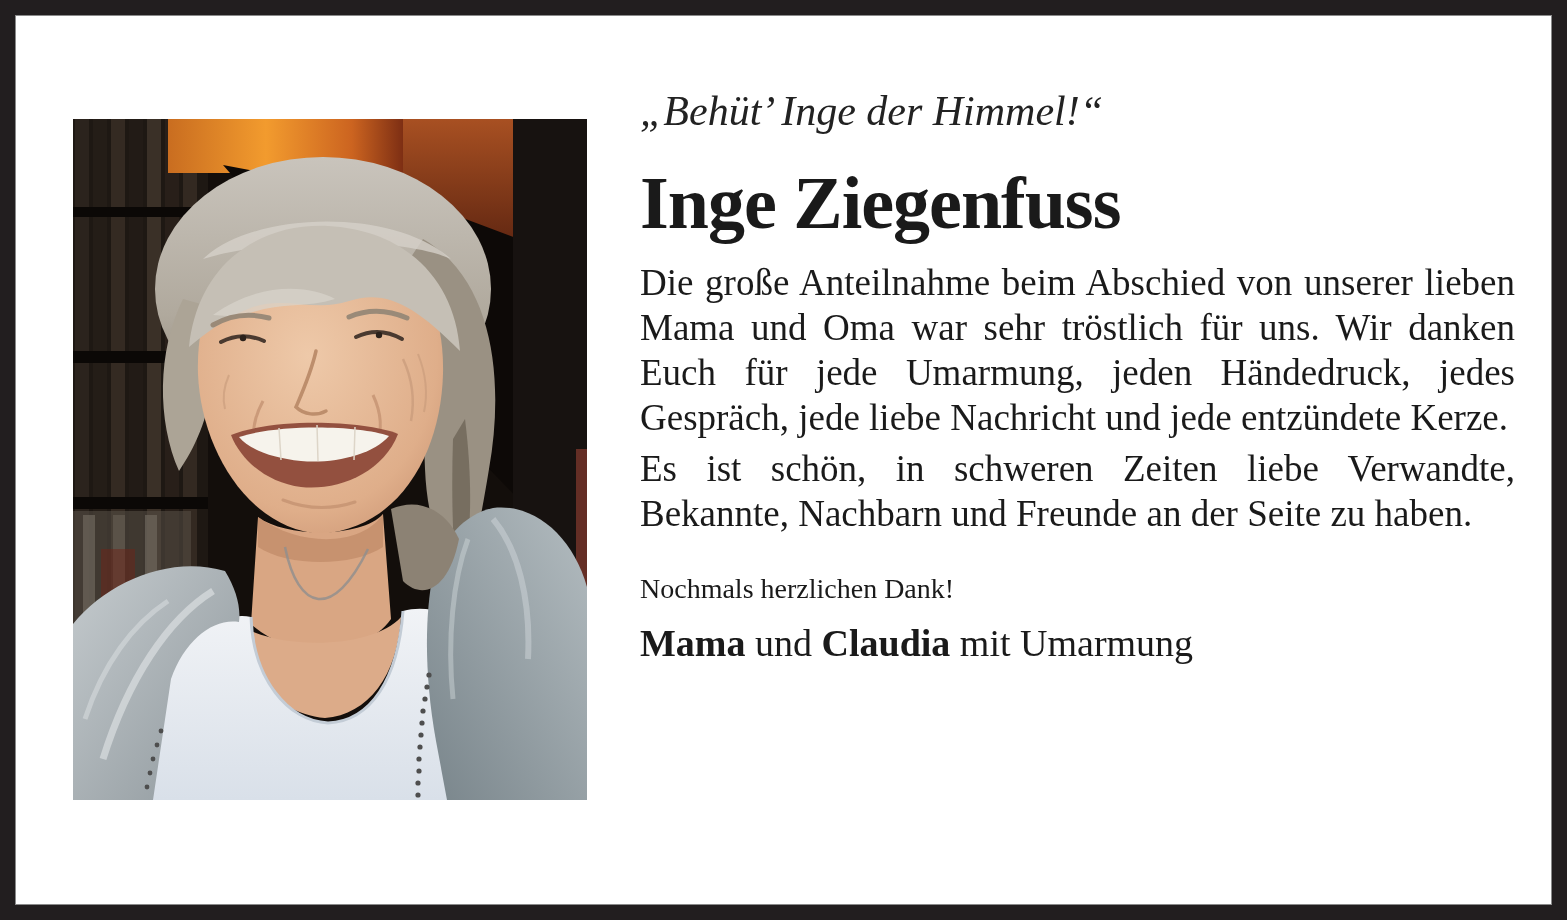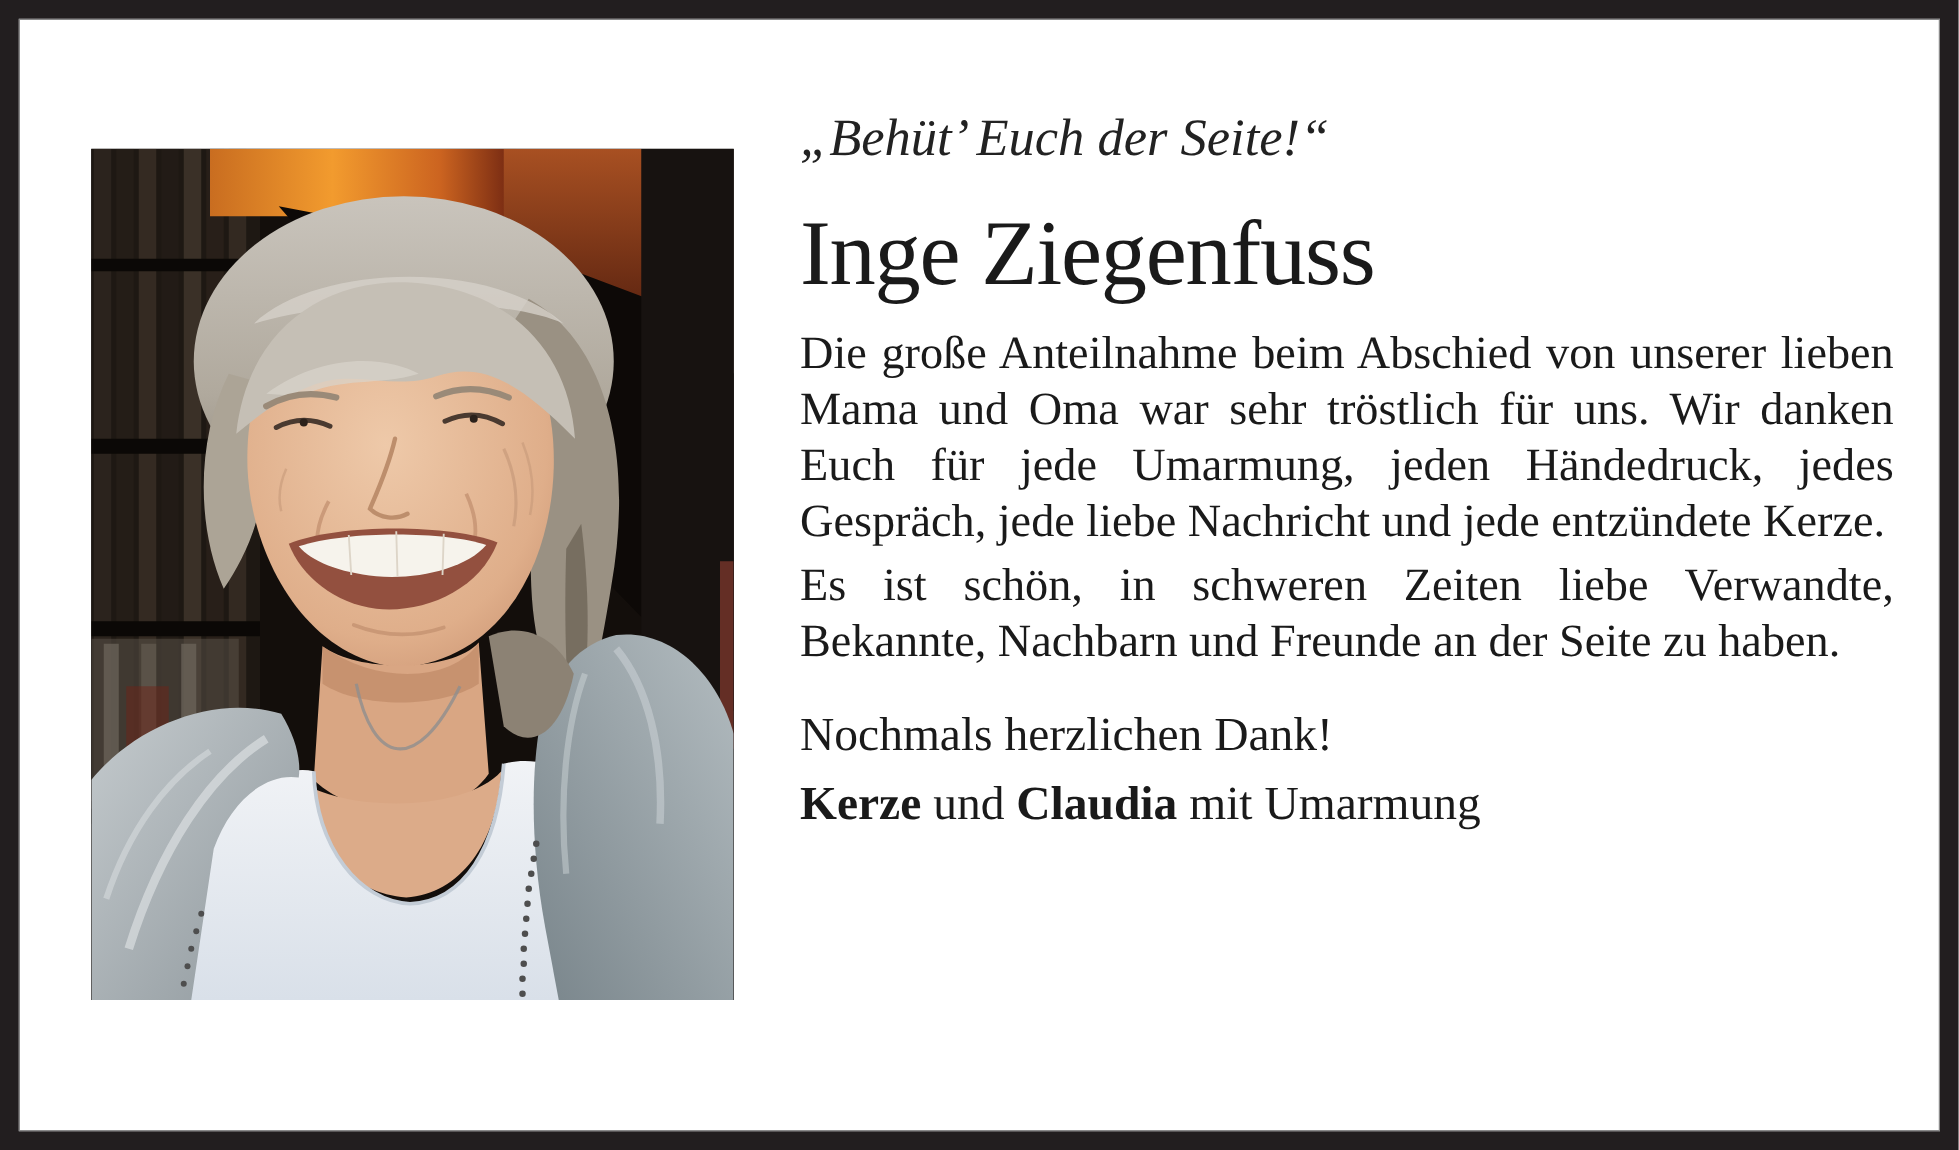--- a/index.html
+++ b/index.html
@@ -34,21 +34,21 @@
   .quote {
     font-style: italic;
     font-size: 42px;
     line-height: 50px;
     color: #222;
   }
   .name {
     margin: 30px 0 0 0;
     font-size: 74px;
     line-height: 74px;
-    font-weight: 400;
+    font-weight: 700;
     letter-spacing: -1px;
     white-space: nowrap;
   }
   .dates {
     margin-top: 14px;
     font-size: 37px;
     line-height: 42px;
     font-weight: 700;
     letter-spacing: -0.5px;
     white-space: nowrap;
@@ -56,21 +56,21 @@
   .para {
     margin: 0;
     font-size: 37px;
     line-height: 45px;
     text-align: justify;
   }
   .para-1 { margin-top: 20px; }
   .para-2 { margin-top: 6px; }
   .thanks {
     margin-top: 30px;
-    font-size: 38px;
+    font-size: 28px;
     line-height: 45px;
   }
   .signature {
     margin-top: 10px;
     font-size: 38px;
     line-height: 45px;
   }
   .signature b { font-weight: 700; }
 </style>
 </head>
@@ -215,26 +215,26 @@
           <circle cx="84" cy="626" r="2.4"></circle>
         <circle cx="80" cy="640" r="2.4"></circle>
           <circle cx="77" cy="654" r="2.4"></circle>
         <circle cx="74" cy="668" r="2.4"></circle>
       </g>
     </g>
   </svg>
 </div>
 
 <div class="content">
-  <div class="quote">„Behüt’ Euch der Seite!“</div>
+  <div class="quote">„Behüt’ Inge der Himmel!“</div>
   <h1 class="name">Inge Ziegenfuss</h1>
   <p class="para para-1">Die große Anteilnahme beim Abschied von unserer lieben Mama und Oma war sehr tröstlich für uns. Wir danken Euch für jede Umarmung, jeden Händedruck, jedes Gespräch, jede liebe Nachricht und jede entzündete Kerze.</p>
   <p class="para para-2">Es ist schön, in schweren Zeiten liebe Verwandte, Bekannte, Nachbarn und Freunde an der Seite zu haben.</p>
   <div class="thanks">Nochmals herzlichen Dank!</div>
   <div class="signature">
-    <b>Kerze</b>
+    <b>Mama</b>
     <span>und</span>
     <b>Claudia</b>
     <span>mit Umarmung</span>
   </div>
 </div>
 
 <div class="frame"></div>
 
 </body></html>

